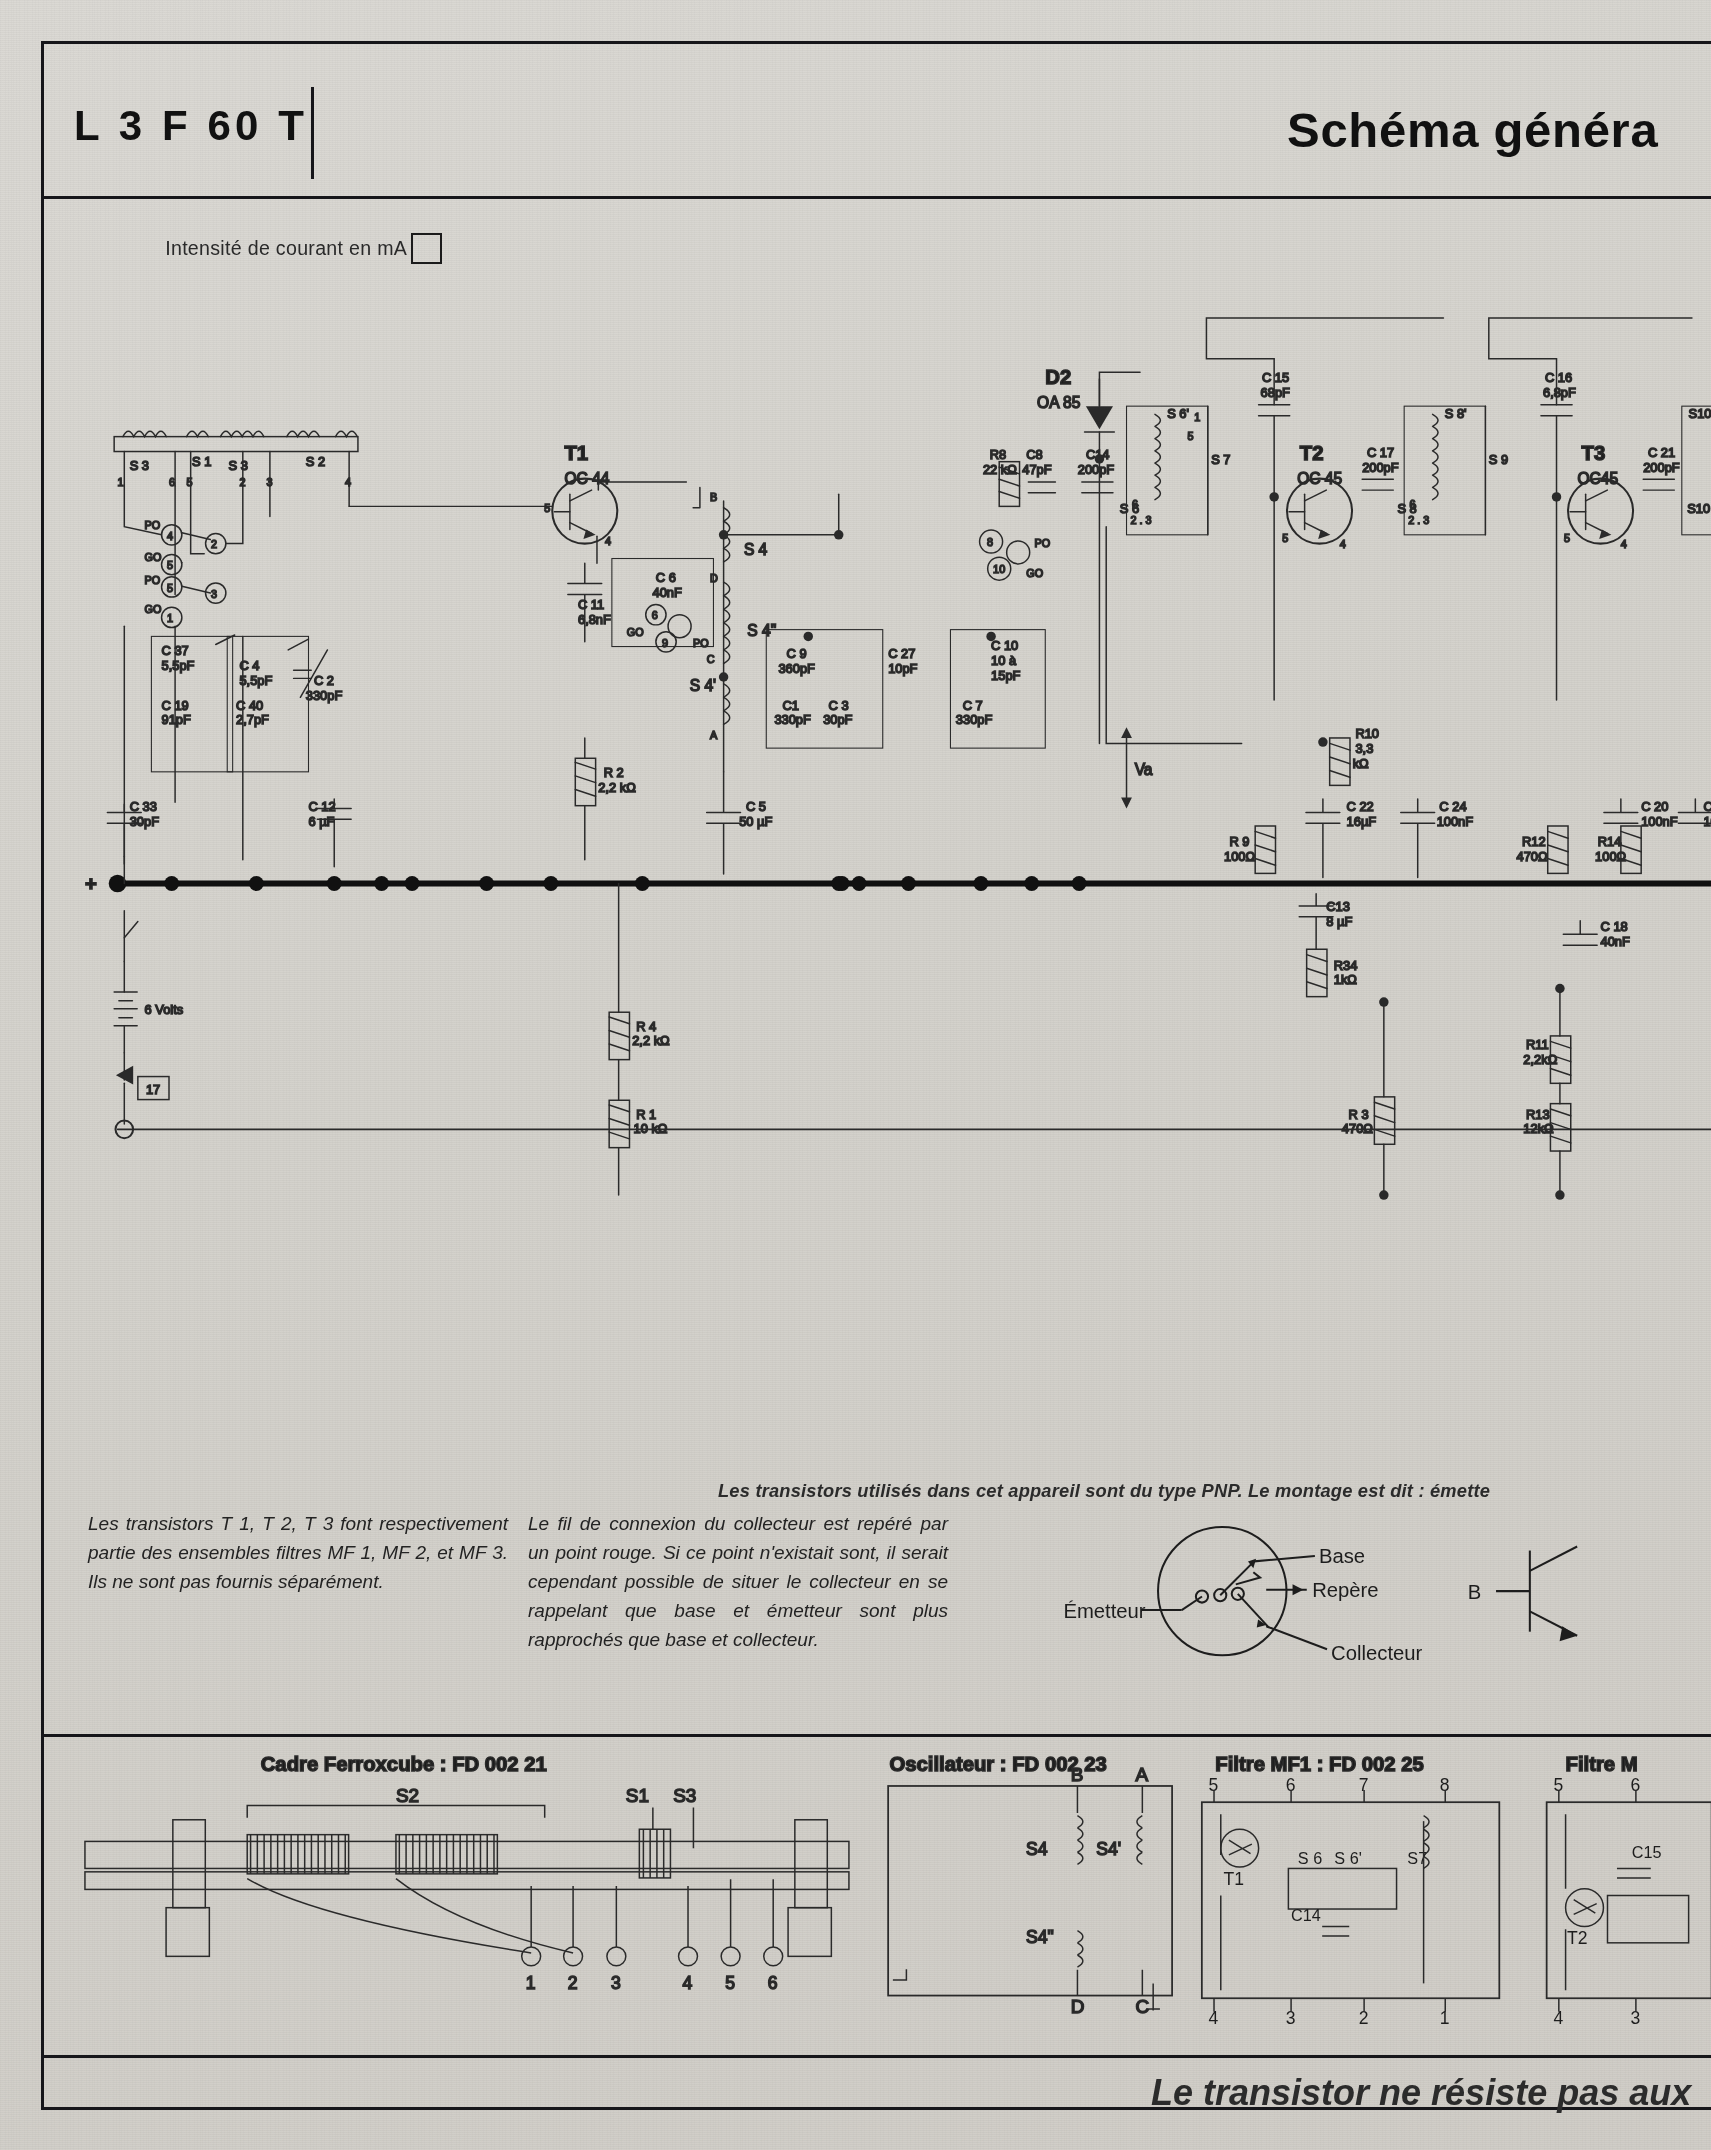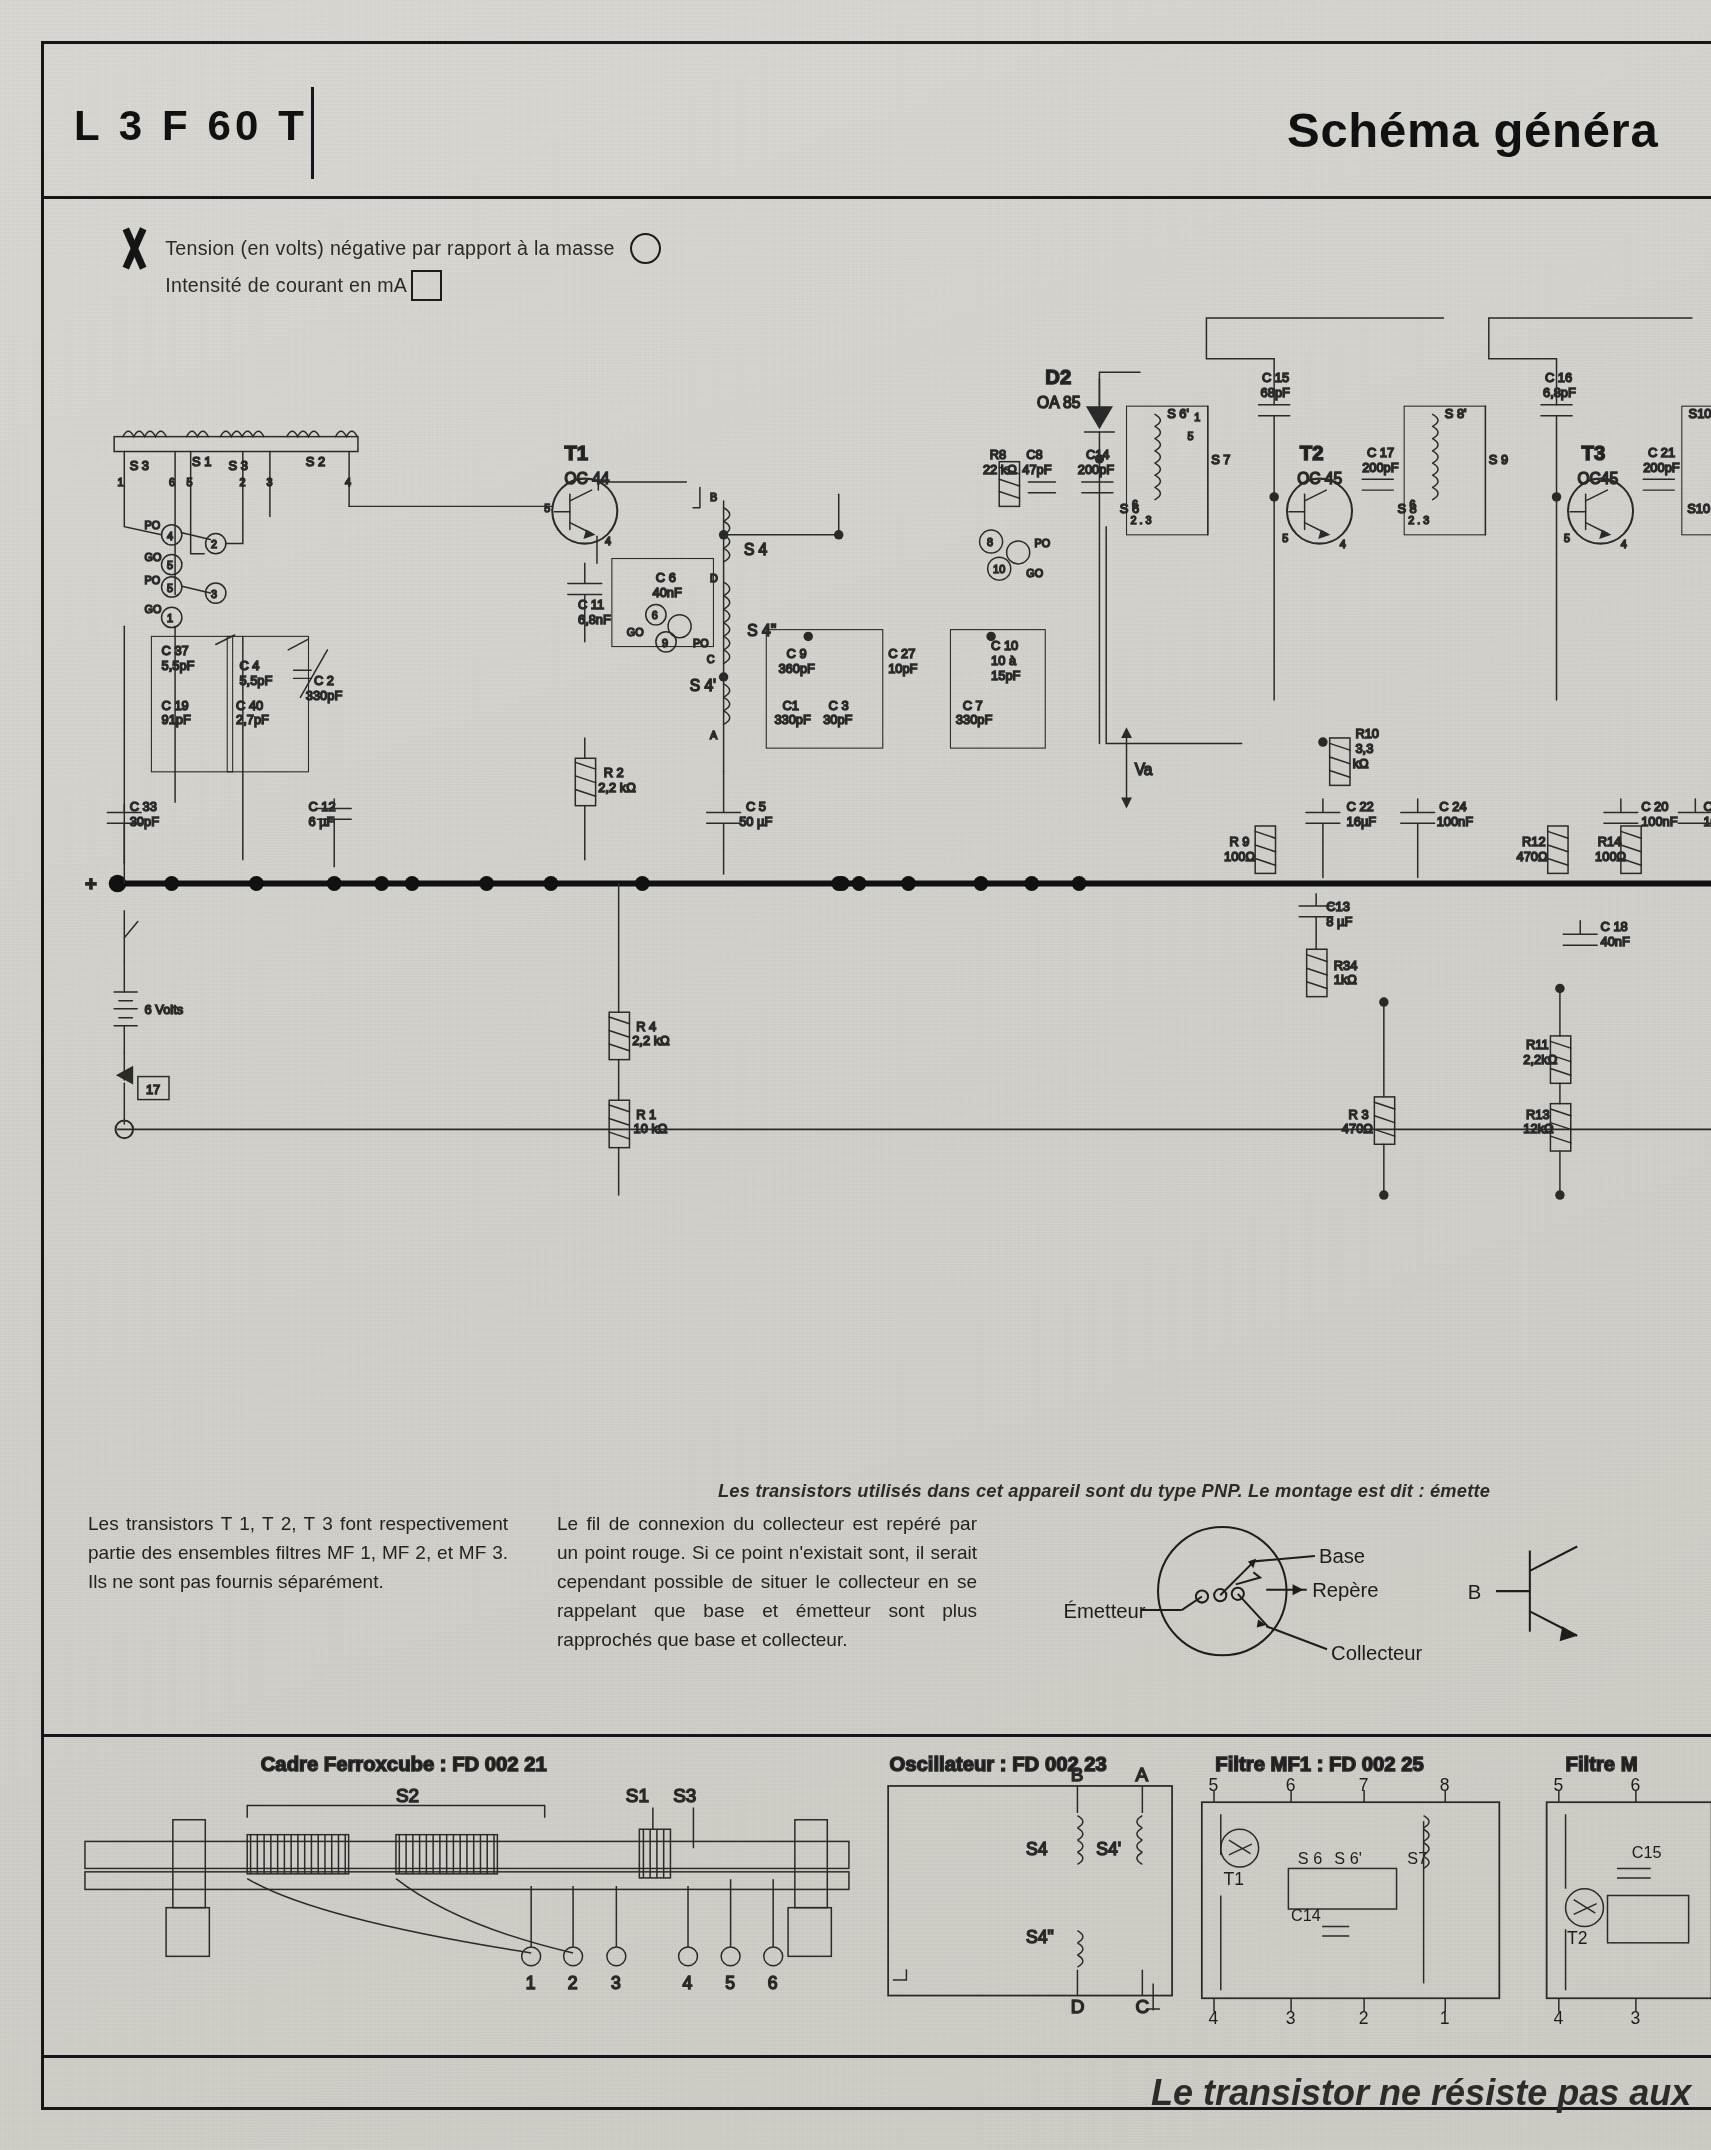--- a/index.html
+++ b/index.html
@@ -58,21 +58,21 @@
   .lbl{font-size:19px;}
   .lbl-s{font-size:16px;}
   .lbl-b{font-size:30px;font-weight:bold;}
   .lbl-m{font-size:23px;}
   
   #italic-note{
     position:absolute;left:718px;top:1480px;width:1002px;
     font-style:italic;font-weight:bold;font-size:18.3px;color:#2b2b2b;
     letter-spacing:0.2px;white-space:nowrap;overflow:hidden;
   }
-  #cols{position:absolute;left:88px;top:1510px;width:962px;display:flex;gap:49px;}
+  #cols{position:absolute;left:88px;top:1510px;width:962px;display:flex;gap:20px;font-style:italic;}
   .col{width:420px;font-size:19px;line-height:1.52;color:#232323;text-align:justify;}
   
   #pictos{position:absolute;left:1063px;top:1510px;width:643px;height:169px;}
   
   #rule2{left:43px;top:1734px;width:1673px;height:2.7px;}
   
   #bottom{position:absolute;left:43px;top:1740px;width:1670px;height:311px;}
   .bcap{font-size:30px;font-weight:bold;fill:#1b1b1b;}
   #footer{
     position:absolute;left:1151px;top:2072px;
@@ -87,25 +87,20 @@
   <div id="paper"></div>
 
   <div class="frame"></div>
 
   <div id="title-left">L 3 F 60 T</div>
   <div class="vl" id="title-divider"></div>
   <div id="title-right">Schéma généra</div>
   <div class="hl" id="header-rule"></div>
 
   <div id="legend">
-    <div class="legend-row">
-      <div class="x-mark"></div>
-      <div class="legend-txt">Tension (en volts) négative par rapport à la masse</div>
-      <div class="circle-mark"></div>
-    </div>
     <div class="legend-row">
       <div class="x-mark" style="visibility:hidden"></div>
       <div class="legend-txt">Intensité de courant en mA</div>
       <div class="sq-mark"></div>
     </div>
   </div>
 
   <div id="schematic">
   <svg class="sheet" width="1670" height="1246" viewBox="0 0 2466 1840">
     <g stroke="#2a2a2a" stroke-width="2.2" fill="none" stroke-linecap="round">

